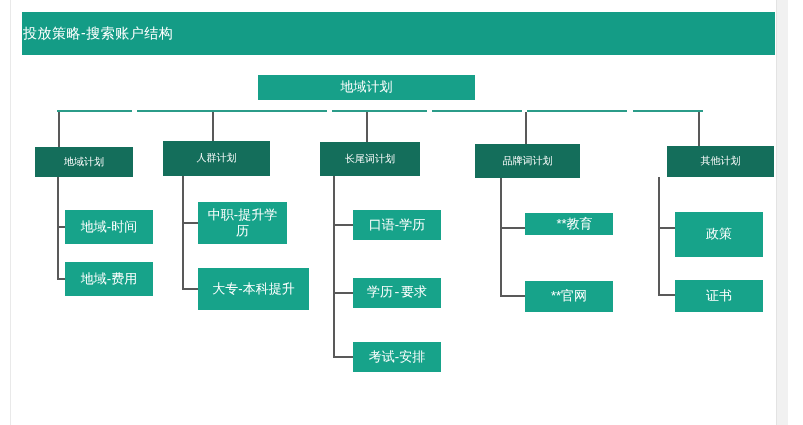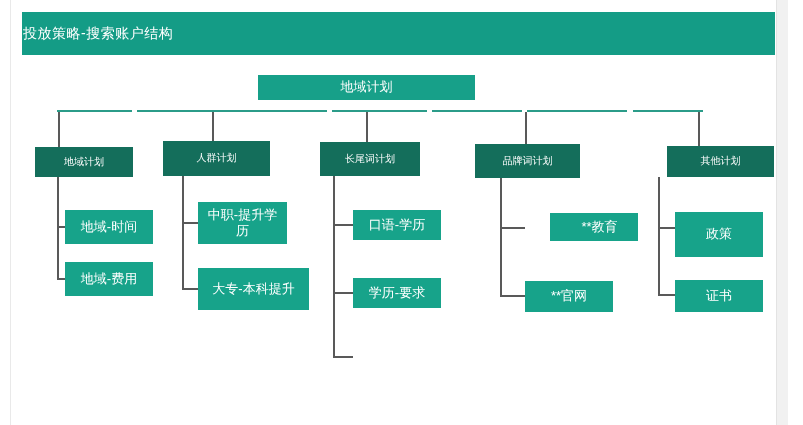--- a/index.html
+++ b/index.html
@@ -70,26 +70,27 @@
   <div class="hline-gray" style="left:182px;top:222px;width:16px;"></div>
   <div class="hline-gray" style="left:182px;top:288px;width:16px;"></div>
   <div class="node leaf" style="left:198px;top:202px;width:89px;height:42px;">中职-提升学历</div>
   <div class="node leaf" style="left:198px;top:268px;width:111px;height:42px;">大专-本科提升</div>
 
   <div class="vline-gray" style="left:333px;top:176px;height:181px;"></div>
   <div class="hline-gray" style="left:333px;top:224px;width:20px;"></div>
   <div class="hline-gray" style="left:333px;top:292px;width:20px;"></div>
   <div class="hline-gray" style="left:333px;top:356px;width:20px;"></div>
   <div class="node leaf" style="left:353px;top:210px;width:88px;height:30px;">口语-学历</div>
-  <div class="node leaf" style="left:353px;top:278px;width:88px;height:30px;">学历-要求</div>
+  <div class="node leaf" style="left:353px;top:278px;width:88px;height:30px;font-family:Liberation Mono, monospace;">学历-要求</div>
+  <div class="node leaf" style="left:353px;top:342px;width:88px;height:30px;">考试-安排</div>
 
   <div class="vline-gray" style="left:500px;top:178px;height:118px;"></div>
   <div class="hline-gray" style="left:500px;top:227px;width:25px;"></div>
   <div class="hline-gray" style="left:500px;top:295px;width:25px;"></div>
-  <div class="node leaf" style="left:550px;top:213px;width:88px;height:28px;padding-left:16px;">**教育</div>
+  <div class="node leaf" style="left:525px;top:213px;width:88px;height:22px;padding-left:16px;">**教育</div>
   <div class="node leaf" style="left:525px;top:281px;width:88px;height:31px;">**官网</div>
 
   <div class="vline-gray" style="left:658px;top:177px;height:119px;"></div>
   <div class="hline-gray" style="left:658px;top:227px;width:17px;"></div>
   <div class="hline-gray" style="left:658px;top:294px;width:17px;"></div>
   <div class="node leaf" style="left:675px;top:212px;width:88px;height:45px;">政策</div>
   <div class="node leaf" style="left:675px;top:280px;width:88px;height:32px;">证书</div>
 
 </div>
 

